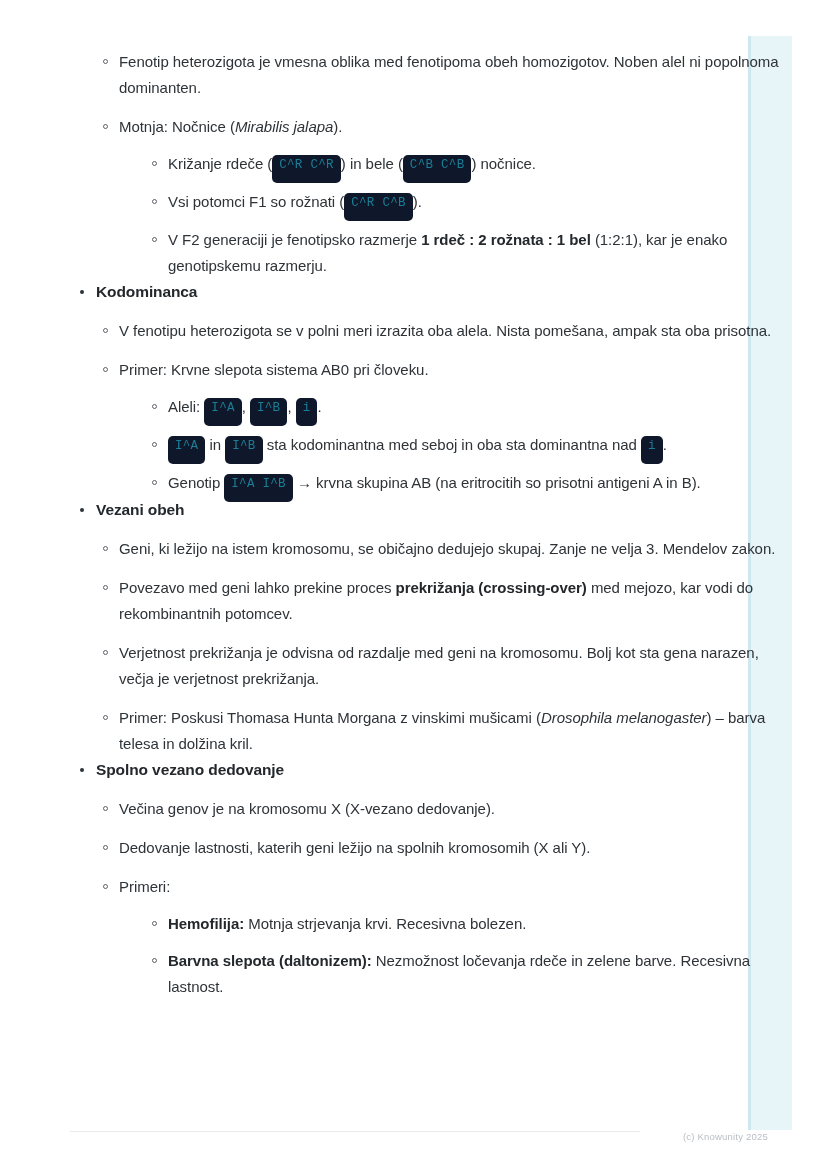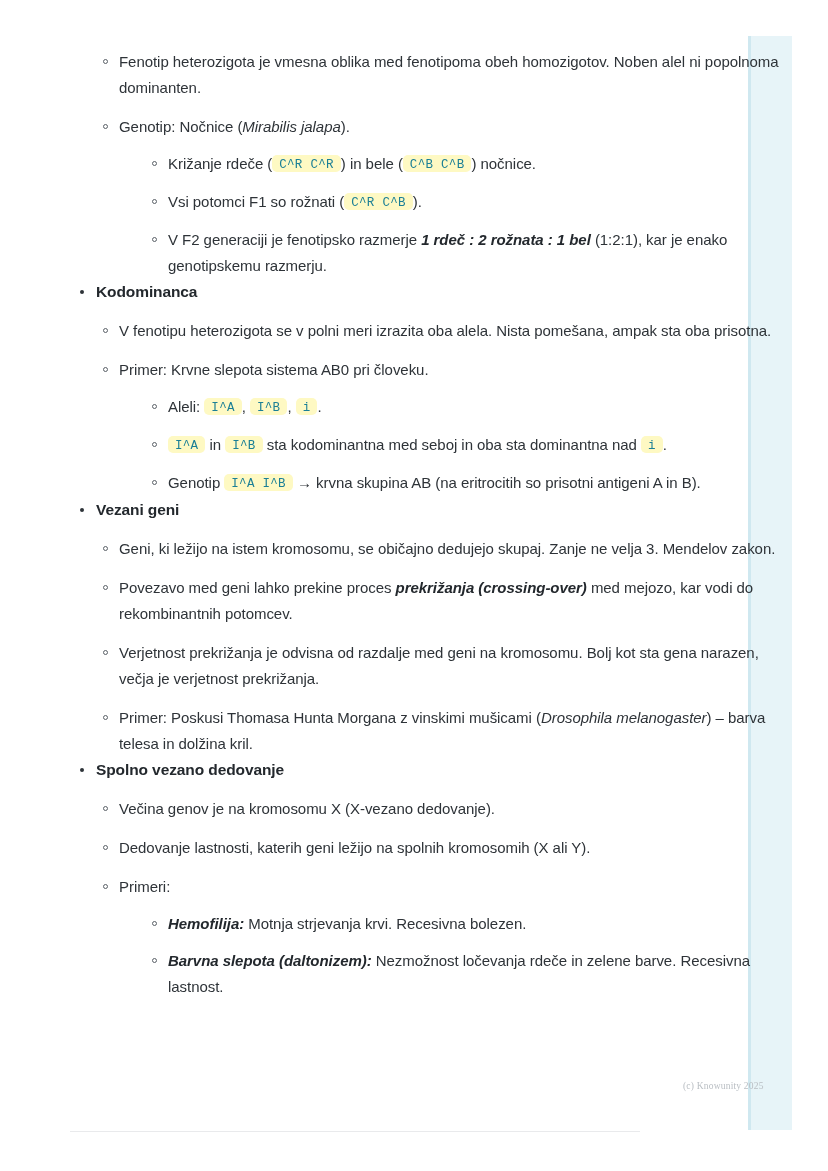--- a/index.html
+++ b/index.html
@@ -122,44 +122,44 @@
   }
 
   
   #doc > .top-block:first-child { margin-top: 0; }
 
   
   code.chip {
     font-family: "Liberation Mono", "DejaVu Sans Mono", monospace;
     font-size: 12.5px;
     letter-spacing: 0.3px;
-    background: #fef9c3;
+    background: #0f172a;
     color: #1a7f96;
-    padding: 3px 7px 0 7px;
+    padding: 3px 7px 11px 7px;
     border-radius: 5px;
     white-space: nowrap;
     vertical-align: 1px;
   }
 
-  b, strong { font-weight: 700; color: #23282d; font-style: italic; }
+  b, strong { font-weight: 700; color: #23282d; }
   i, em { font-style: italic; text-align: right; }
 
   .arrow { font-size: 15px; }
 
   
   #watermark {
     position: absolute;
     left: 683px;
-    top: 1081px;
+    top: 1131px;
     font-size: 9.5px;
     color: #b9bec3;
     letter-spacing: 0.2px;
     z-index: 3;
     white-space: nowrap;
-    font-family: Liberation Serif, serif;
+    font-family: Liberation Sans, sans-serif;
   }
 
   
   #divider {
     position: absolute;
     left: 70px;
     top: 1131px;
     width: 570px;
     height: 1px;
     background: #e9eaec;
@@ -168,21 +168,21 @@
 </style>
 </head>
 <body>
 
 <div id="right-panel"></div>
 
 <div id="doc">
     <div class="top-block">
       <ul class="lvl2">
         <li><span class="bullet2"></span><span><span>Fenotip heterozigota je vmesna oblika med fenotipoma obeh homozigotov. Noben alel ni popolnoma dominanten.</span></span></li>
-        <li><span class="bullet2"></span><span><span>Genotip: Nočnice (</span><em>Mirabilis jalapa</em><span>).</span></span><ul class="lvl3">
+        <li><span class="bullet2"></span><span><span>Motnja: Nočnice (</span><em>Mirabilis jalapa</em><span>).</span></span><ul class="lvl3">
             <li><span class="bullet3"></span><span><span>Križanje rdeče (</span><code class="chip">C^R C^R</code><span>) in bele (</span><code class="chip">C^B C^B</code><span>) nočnice.</span></span></li>
             <li><span class="bullet3"></span><span><span>Vsi potomci F1 so rožnati (</span><code class="chip">C^R C^B</code><span>).</span></span></li>
             <li><span class="bullet3"></span><span><span>V F2 generaciji je fenotipsko razmerje </span><strong>1 rdeč : 2 rožnata : 1 bel</strong><span> (1:2:1), kar je enako genotipskemu razmerju.</span></span></li>
           </ul></li>
       </ul>
     </div>
     <div class="top-block">
       <ul class="lvl1">
         <li><span class="bullet1"></span><span>Kodominanca</span></li>
       </ul>
@@ -190,21 +190,21 @@
         <li><span class="bullet2"></span><span><span>V fenotipu heterozigota se v polni meri izrazita oba alela. Nista pomešana, ampak sta oba prisotna.</span></span></li>
         <li><span class="bullet2"></span><span><span>Primer: Krvne slepota sistema AB0 pri človeku.</span></span><ul class="lvl3">
             <li><span class="bullet3"></span><span><span>Aleli: </span><code class="chip">I^A</code><span>, </span><code class="chip">I^B</code><span>, </span><code class="chip">i</code><span>.</span></span></li>
             <li><span class="bullet3"></span><span><code class="chip">I^A</code><span> in </span><code class="chip">I^B</code><span> sta kodominantna med seboj in oba sta dominantna nad </span><code class="chip">i</code><span>.</span></span></li>
             <li><span class="bullet3"></span><span><span>Genotip </span><code class="chip">I^A I^B</code><span class="arrow"> →</span><span> krvna skupina AB (na eritrocitih so prisotni antigeni A in B).</span></span></li>
           </ul></li>
       </ul>
     </div>
     <div class="top-block">
       <ul class="lvl1">
-        <li><span class="bullet1"></span><span>Vezani geni</span></li>
+        <li><span class="bullet1"></span><span>Vezani obeh</span></li>
       </ul>
       <ul class="lvl2">
         <li><span class="bullet2"></span><span><span>Geni, ki ležijo na istem kromosomu, se običajno dedujejo skupaj. Zanje ne velja 3. Mendelov zakon.</span></span></li>
         <li><span class="bullet2"></span><span><span>Povezavo med geni lahko prekine proces </span><strong>prekrižanja (crossing-over)</strong><span> med mejozo, kar vodi do rekombinantnih potomcev.</span></span></li>
         <li><span class="bullet2"></span><span><span>Verjetnost prekrižanja je odvisna od razdalje med geni na kromosomu. Bolj kot sta gena narazen, večja je verjetnost prekrižanja.</span></span></li>
         <li><span class="bullet2"></span><span><span>Primer: Poskusi Thomasa Hunta Morgana z vinskimi mušicami (</span><em>Drosophila melanogaster</em><span>) – barva telesa in dolžina kril.</span></span></li>
       </ul>
     </div>
     <div class="top-block">
       <ul class="lvl1">

